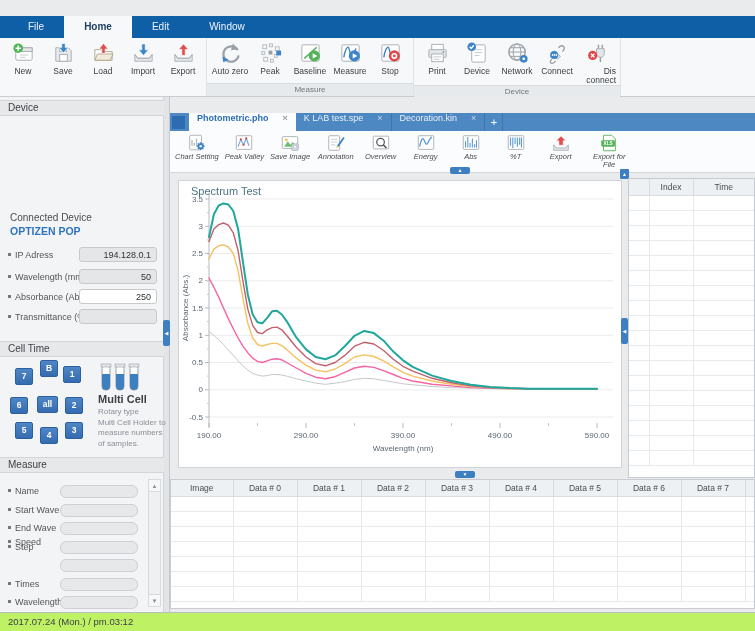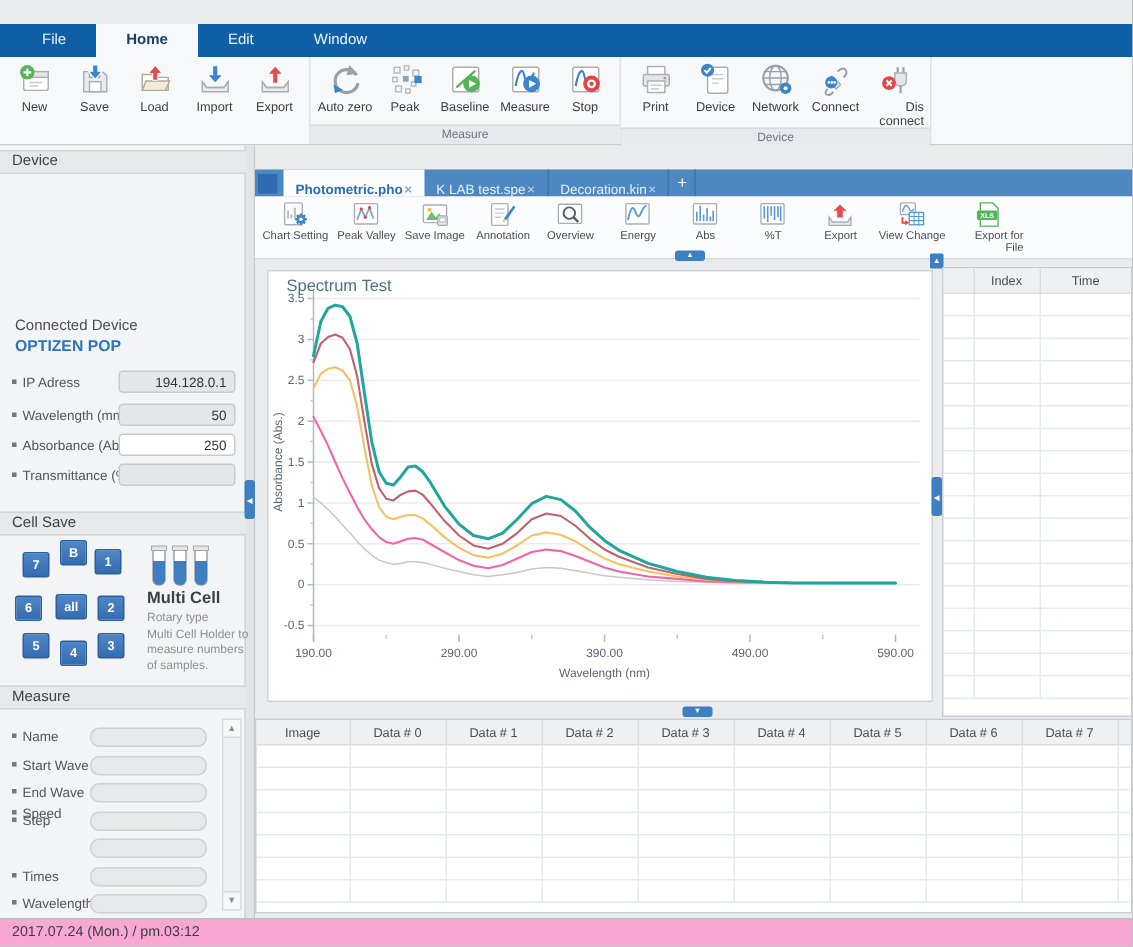--- a/index.html
+++ b/index.html
@@ -27,35 +27,35 @@
   .conn-lbl{position:absolute;left:10px;font-size:10px;color:#4a4e52;}
   .conn-name{position:absolute;left:10px;font-size:10.5px;font-weight:bold;color:#2e74c0;}
   .cellbtn{position:absolute;width:18px;height:17px;background:linear-gradient(#4f86c6,#356cb0);border:1px solid #2c5f9e;border-radius:2px;color:#fff;font-size:8.5px;font-weight:bold;text-align:center;line-height:15px;cursor:default;}
   .mc-name{position:absolute;font-size:11px;font-weight:bold;color:#3c4044;}
   .mc-desc{position:absolute;font-size:8px;color:#8a9096;line-height:10.5px;}
   .ms-input{position:absolute;left:60px;width:78px;height:13px;background:#e6e8ea;border:1px solid #cdd0d4;border-radius:6px;}
   .mscroll{position:absolute;right:8px;top:6px;width:13px;height:128px;background:#eef0f2;border:1px solid #d8dbde;}
   .mscroll .sb{position:absolute;left:0;width:11px;height:12px;text-align:center;font-size:6px;color:#8a9096;line-height:12px;background:#f6f7f8;}
   .mscroll .up{top:0;border-bottom:1px solid #d8dbde;}
   .mscroll .down{bottom:0;border-top:1px solid #d8dbde;}
-  .statusbar{position:absolute;left:0;top:612px;width:755px;height:19px;background:#f9a8d4;border-top:1px solid #b9bdc1;font-size:9.5px;color:#3c4044;line-height:18px;padding-left:8px;}
+  .statusbar{position:absolute;left:0;top:612px;width:755px;height:19px;background:#bef264;border-top:1px solid #b9bdc1;font-size:9.5px;color:#3c4044;line-height:18px;padding-left:8px;}
   
   .main{position:absolute;left:170px;top:97px;width:585px;height:515px;background:#e9ebed;}
   .mode-bar{position:absolute;left:0;top:0;width:585px;height:16px;background:#4681bd;color:#fff;font-size:9.5px;text-align:center;line-height:16px;}
   .tabstrip{position:absolute;left:0;top:16px;width:585px;height:18px;background:#4d88c3;display:flex;padding-left:2px;}
   .tabsq{width:13px;height:13px;background:#2e6cb2;margin:2.5px 4px 0 0;}
-  .tab{display:flex;align-items:flex-end;gap:1px;padding:0 8px;font-size:9px;color:#e8f0f8;border-right:1px solid #3d74ae;cursor:default;}
+  .tab{display:flex;align-items:flex-start;gap:14px;padding:0 8px;font-size:9px;color:#e8f0f8;border-right:1px solid #3d74ae;cursor:default;}
   .tab.active{background:#fbfcfd;color:#2a6db5;font-weight:bold;border-right:none;}
   .tab .x{font-size:9px;color:#c8d6e4;}
   .tab.active .x{color:#98a2ac;}
   .tab-plus{width:18px;text-align:center;color:#fff;font-size:11px;line-height:18px;border-right:1px solid #3d74ae;}
   .spec-toolbar{position:absolute;left:0;top:34px;width:585px;height:42px;background:#fbfcfd;border-bottom:1px solid #d5d8db;display:flex;padding-left:2px;}
   .sbtn{min-width:45px;display:flex;flex-direction:column;align-items:center;padding:2px 3px 0;cursor:default;}
   .sic svg{width:20px;height:20px;display:block;}
-  .sbtn .lbl{font-size:7.5px;color:#4a4e52;line-height:1.12;text-align:right;max-width:46px;}
+  .sbtn .lbl{font-size:7.5px;color:#4a4e52;line-height:1.12;text-align:center;max-width:46px;font-style:italic;}
   .collapse-btn{position:absolute;width:20px;height:7px;background:#3d7fc1;border-radius:2px;color:#fff;font-size:5px;text-align:center;line-height:7px;cursor:default;}
   .mini-sq{position:absolute;width:9px;height:10px;background:#3d7fc1;border-radius:1px;color:#fff;font-size:5px;text-align:center;line-height:10px;}
   .chart-panel{position:absolute;left:8px;top:83px;width:444px;height:288px;background:#fff;border:1px solid #cfd3d6;}
   .chart-title{position:absolute;left:12px;top:4px;font-size:11px;color:#4c7380;z-index:2;}
   .chart-svg{position:absolute;left:0;top:0;width:442px;height:286px;}
   .handle{position:absolute;width:7px;height:26px;background:#3d7fc1;border-radius:2px;color:#fff;font-size:5px;display:flex;align-items:center;justify-content:center;cursor:default;}
   .right-table{position:absolute;left:458px;top:81px;width:127px;height:300px;background:#fff;border:1px solid #c8ccd0;overflow:hidden;}
   .bottom-table{position:absolute;left:0;top:382px;width:585px;height:130px;background:#fff;border:1px solid #c8ccd0;overflow:hidden;}
   table.grid{border-collapse:collapse;width:100%;table-layout:fixed;}
   table.grid th{background:#eef1f3;border:1px solid #d8dcdf;border-top:none;font-size:8.5px;font-weight:normal;color:#4a4e52;height:16px;padding:0;}
@@ -280,21 +280,21 @@
           <span class="sd-lbl" style="top:153px"><span class="bullet"></span><span>IP Adress</span></span>
      <input class="sd-input" style="top: 150px;" readonly="" value="194.128.0.1">
           <span class="sd-lbl" style="top:175px"><span class="bullet"></span><span>Wavelength (mm)</span></span>
      <input class="sd-input" style="top: 172px;" readonly="" value="50">
           <span class="sd-lbl" style="top:195px"><span class="bullet"></span><span>Absorbance (Abs)</span></span>
      <input class="sd-input white" style="top: 192px;" readonly="" value="250">
           <span class="sd-lbl" style="top:215px"><span class="bullet"></span><span>Transmittance (%T)</span></span>
      <input class="sd-input" style="top: 212px;" readonly="" value="">
         </div>
     </div>
-    <div class="sec-h" style="top:244px">Cell Save</div>
+    <div class="sec-h" style="top:244px">Cell Time</div>
     <div id="cell-body">
       <span style="position:absolute;left:98px;top:266px">
         <svg width="44" height="30" viewBox="0 0 44 30">
           <g>
             <rect x="4" y="2" width="8" height="25" rx="3.5" fill="#fff" stroke="#9aa0a7"></rect>
               <path d="M4 11h8v12a4 4 0 0 1-8 0z" fill="#3d7fc1"></path>
               <rect x="3" y="1" width="10" height="3" fill="#e3e6e9" stroke="#9aa0a7" stroke-width="0.6"></rect>
             <rect x="18" y="2" width="8" height="25" rx="3.5" fill="#fff" stroke="#9aa0a7"></rect>
               <path d="M18 11h8v12a4 4 0 0 1-8 0z" fill="#3d7fc1"></path>
               <rect x="17" y="1" width="10" height="3" fill="#e3e6e9" stroke="#9aa0a7" stroke-width="0.6"></rect>
@@ -455,33 +455,20 @@
             <svg viewBox="0 0 22 22">
               <path d="M3 13v6h16v-6l-2.5 3.5h-11z" fill="#e8ebee" stroke="#a9aeb4"></path>
               <path d="M8.6 13.5h4.8V8.6h3L11 3.4 5.6 8.6h3z" fill="#e05050" stroke="#fff" stroke-width="0.6"></path>
             </svg>
           </span>
        <span class="lbl">Export</span>
      </div>
         <div class="sbtn">
        <span class="sic">
             <svg viewBox="0 0 22 22">
-              <rect x="2.5" y="2.5" width="11" height="8.5" rx="1" fill="#fff" stroke="#a9aeb4"></rect>
-              <path d="M4 9c1.5-5 3-6 4.5-3s2.5 3 4 1" fill="none" stroke="#5a9bd5" stroke-width="1"></path>
-              <rect x="9" y="9.5" width="10.5" height="9" fill="#fff" stroke="#5a9bd5"></rect>
-              <path d="M9 12.5h10.5M9 15.5h10.5M12.5 9.5v9M16 9.5v9" stroke="#5a9bd5" stroke-width="0.8"></path>
-              <path d="M4 13v4h2.5" fill="none" stroke="#e04848" stroke-width="1.4"></path>
-              <path d="M6 15.2L9 17l-3 1.8z" fill="#e04848"></path>
-            </svg>
-          </span>
-       <span class="lbl">View Change</span>
-     </div>
-        <div class="sbtn">
-       <span class="sic">
-            <svg viewBox="0 0 22 22">
               <path d="M5 2.5h9l4 4v13H5z" fill="#fff" stroke="#55b35a"></path>
               <rect x="2.5" y="8" width="15" height="7" rx="1.2" fill="#55b35a"></rect>
               <text x="10" y="13.2" text-anchor="middle" font-size="5.2" font-weight="bold" fill="#fff" font-family="Liberation Sans, sans-serif">XLS</text>
             </svg>
           </span>
        <span class="lbl">Export for File</span>
      </div>
       </div>
     <div class="collapse-btn" style="left:280px;top:70px">▲</div>
     <div class="mini-sq" style="left:450px;top:72px">▲</div>

